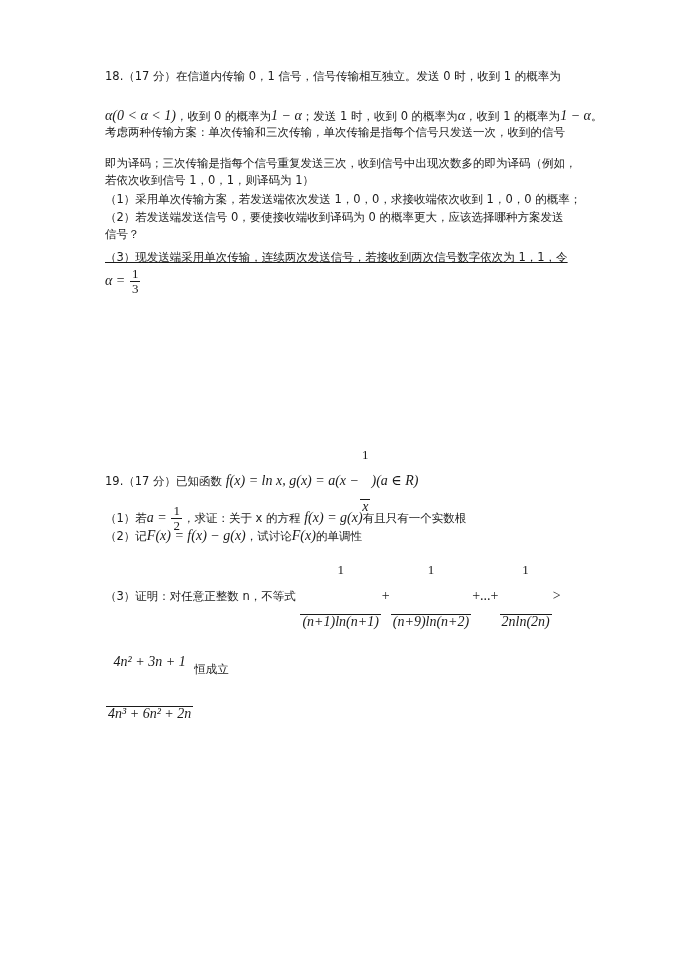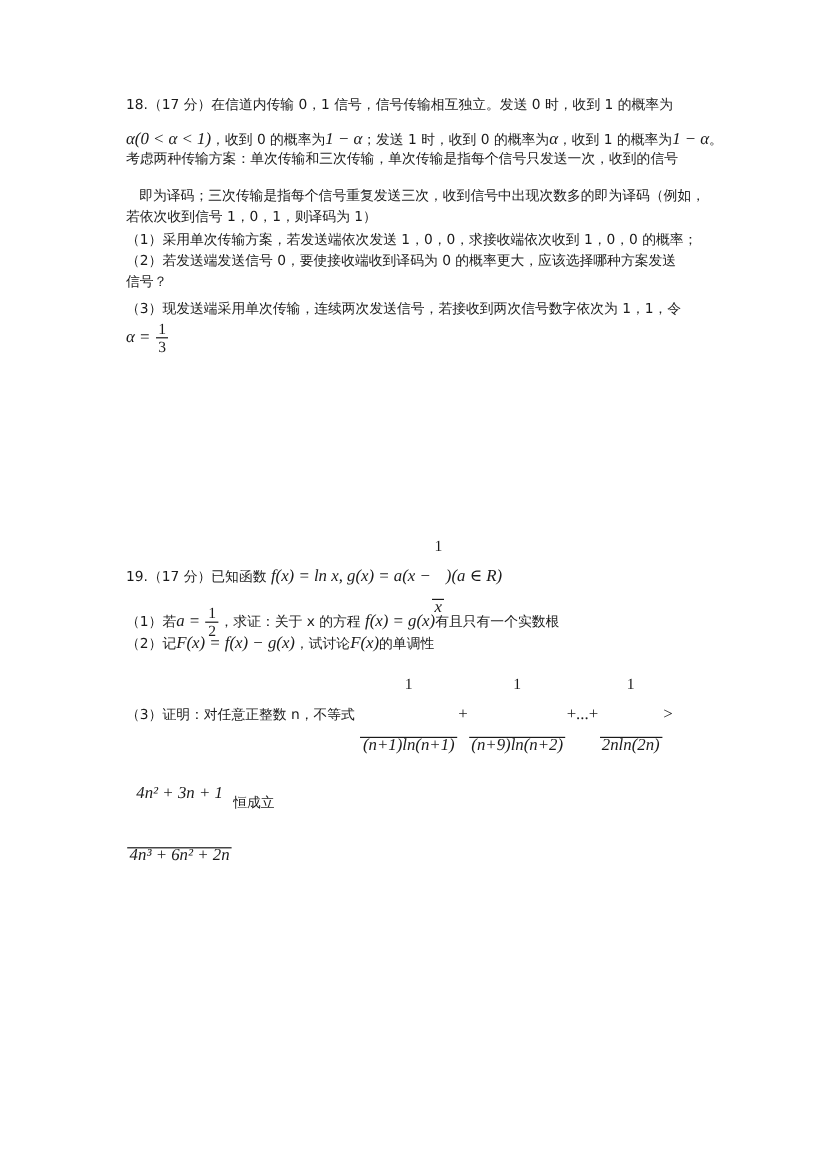--- a/index.html
+++ b/index.html
@@ -9,35 +9,35 @@
   .m { font-family: "Liberation Serif", "DejaVu Serif", serif; font-style: italic; font-size: 14px; margin-top: 37px; }
   .mr { font-family: "Liberation Serif", "DejaVu Serif", serif; font-style: normal; font-size: 14px; }
   .frac { display: inline-flex; flex-direction: column; align-items: center; vertical-align: middle;
           font-family: "Liberation Serif", "DejaVu Serif", serif; font-size: 13px; line-height: 14px; margin: 0 1px; }
   .frac .num { padding: 0 2px; }
   .frac .den { border-top: 1px solid #1a1a1a; padding: 0 2px; }
 </style>
 </head>
 <body>
 
-<div class="line" style="top:79px;">18.（17 分）在信道内传输 0，1 信号，信号传输相互独立。发送 0 时，收到 1 的概率为</div>
+<div class="line" style="top:68px;">18.（17 分）在信道内传输 0，1 信号，信号传输相互独立。发送 0 时，收到 1 的概率为</div>
 
 <div class="line" style="top:108px;">
   <span class="m">α(0 &lt; α &lt; 1)</span><span>，收到 0 的概率为</span><span class="m">1 − α</span><span>；发送 1 时，收到 0 的概率为</span><span class="m">α</span><span>，收到 1 的概率为</span><span class="m">1 − α</span><span>。</span>
 </div>
 
 <div class="line" style="top:124px;">考虑两种传输方案：单次传输和三次传输，单次传输是指每个信号只发送一次，收到的信号</div>
-<div class="line" style="top:155px;margin-left:11px;">即为译码；三次传输是指每个信号重复发送三次，收到信号中出现次数多的即为译码（例如，</div>
+<div class="line" style="top:155px;">即为译码；三次传输是指每个信号重复发送三次，收到信号中出现次数多的即为译码（例如，</div>
 <div class="line" style="top:172px;">若依次收到信号 1，0，1，则译码为 1）</div>
 
 <div class="line" style="top:191px;">（1）采用单次传输方案，若发送端依次发送 1，0，0，求接收端依次收到 1，0，0 的概率；</div>
 <div class="line" style="top:209px;">（2）若发送端发送信号 0，要使接收端收到译码为 0 的概率更大，应该选择哪种方案发送</div>
 <div class="line" style="top:226px;">信号？</div>
 
-<div class="line" style="top:249px;">（3）现发送端采用单次传输，连续两次发送信号，若接收到两次信号数字依次为 1，1，令</div>
+<div class="line" style="top:249px;text-decoration:underline;">（3）现发送端采用单次传输，连续两次发送信号，若接收到两次信号数字依次为 1，1，令</div>
 <div class="line" style="top:267px;">
   <span class="m">α =</span>
   <span class="frac">
       <span class="num">1</span>
       <span class="den">3</span>
     </span>
 </div>
 
 <div class="line" style="top:448px;">
   <span>19.（17 分）已知函数</span>

